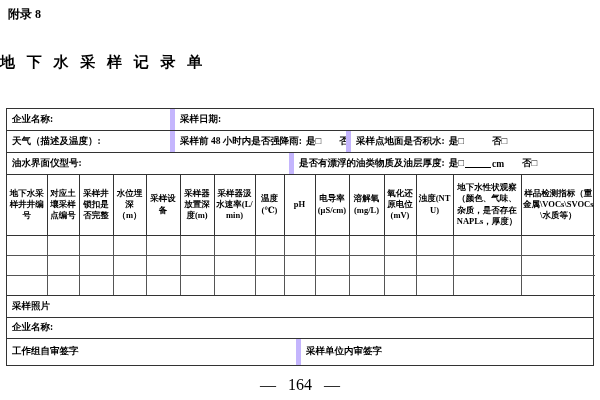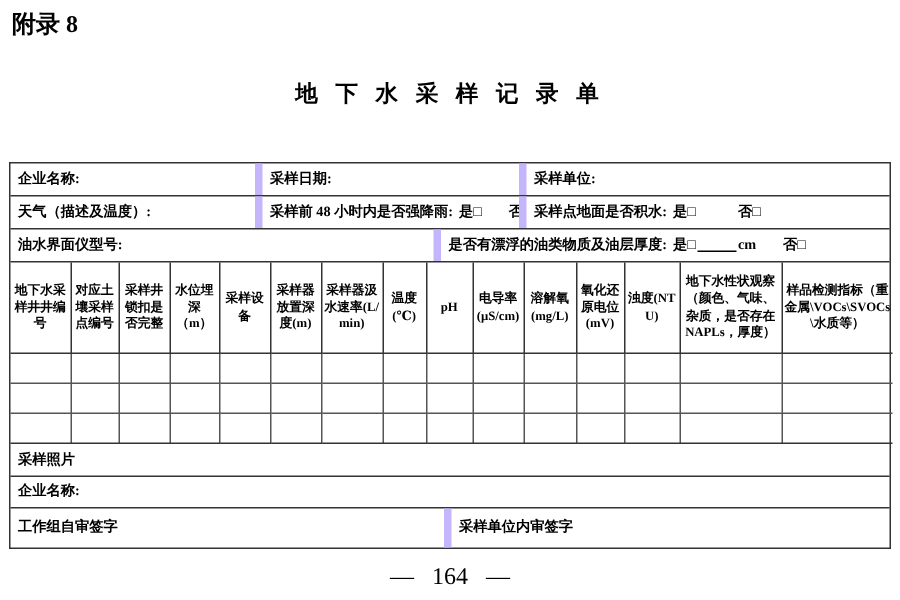--- a/index.html
+++ b/index.html
@@ -4,25 +4,25 @@
 <style>
   * { margin:0; padding:0; box-sizing:border-box; }
   html,body { width:600px; height:400px; }
   body {
     background:#fff; color:#000;
     font-family:"Liberation Serif","DejaVu Serif",serif;
     position:relative; overflow:hidden;
   }
   .appendix {
     position:absolute; top:6px; left:8px;
-    font-size:16px; font-weight:bold;
+    font-size:12px; font-weight:bold;
   }
   .doc-title {
     position:absolute; top:53px; left:0; width:100%;
-    text-align:center; font-size:15px; font-weight:bold;
+    font-size:15px; font-weight:bold;
     letter-spacing:4px; white-space:nowrap;
   }
   .form-table {
     position:absolute; top:108px; left:6px; width:588px;
     border:1px solid #333; font-size:9.5px; font-weight:bold;
     background:#fff;
   }
   .frow { display:flex; align-items:stretch; border-bottom:1px solid #333; }
   .frow:last-child { border-bottom:none; }
   .fcell {
@@ -64,23 +64,20 @@
 <div class="doc-title">地 下 水 采 样 记 录 单</div>
 
 <div class="form-table">
 
   <div class="frow h23">
     <div class="fcell w168">
       <span>企业名称:</span>
     </div>
     <div class="fcell w176">
       <span>采样日期:</span>
-    </div>
-    <div class="fcell">
-      <span>采样单位:</span>
     </div>
   </div>
 
   <div class="frow h23">
     <div class="fcell w168">
       <span>天气（描述及温度）:</span>
     </div>
     <div class="fcell w176">
       <span>采样前 48 小时内是否强降雨:</span>
       <span class="opt">是□</span>

